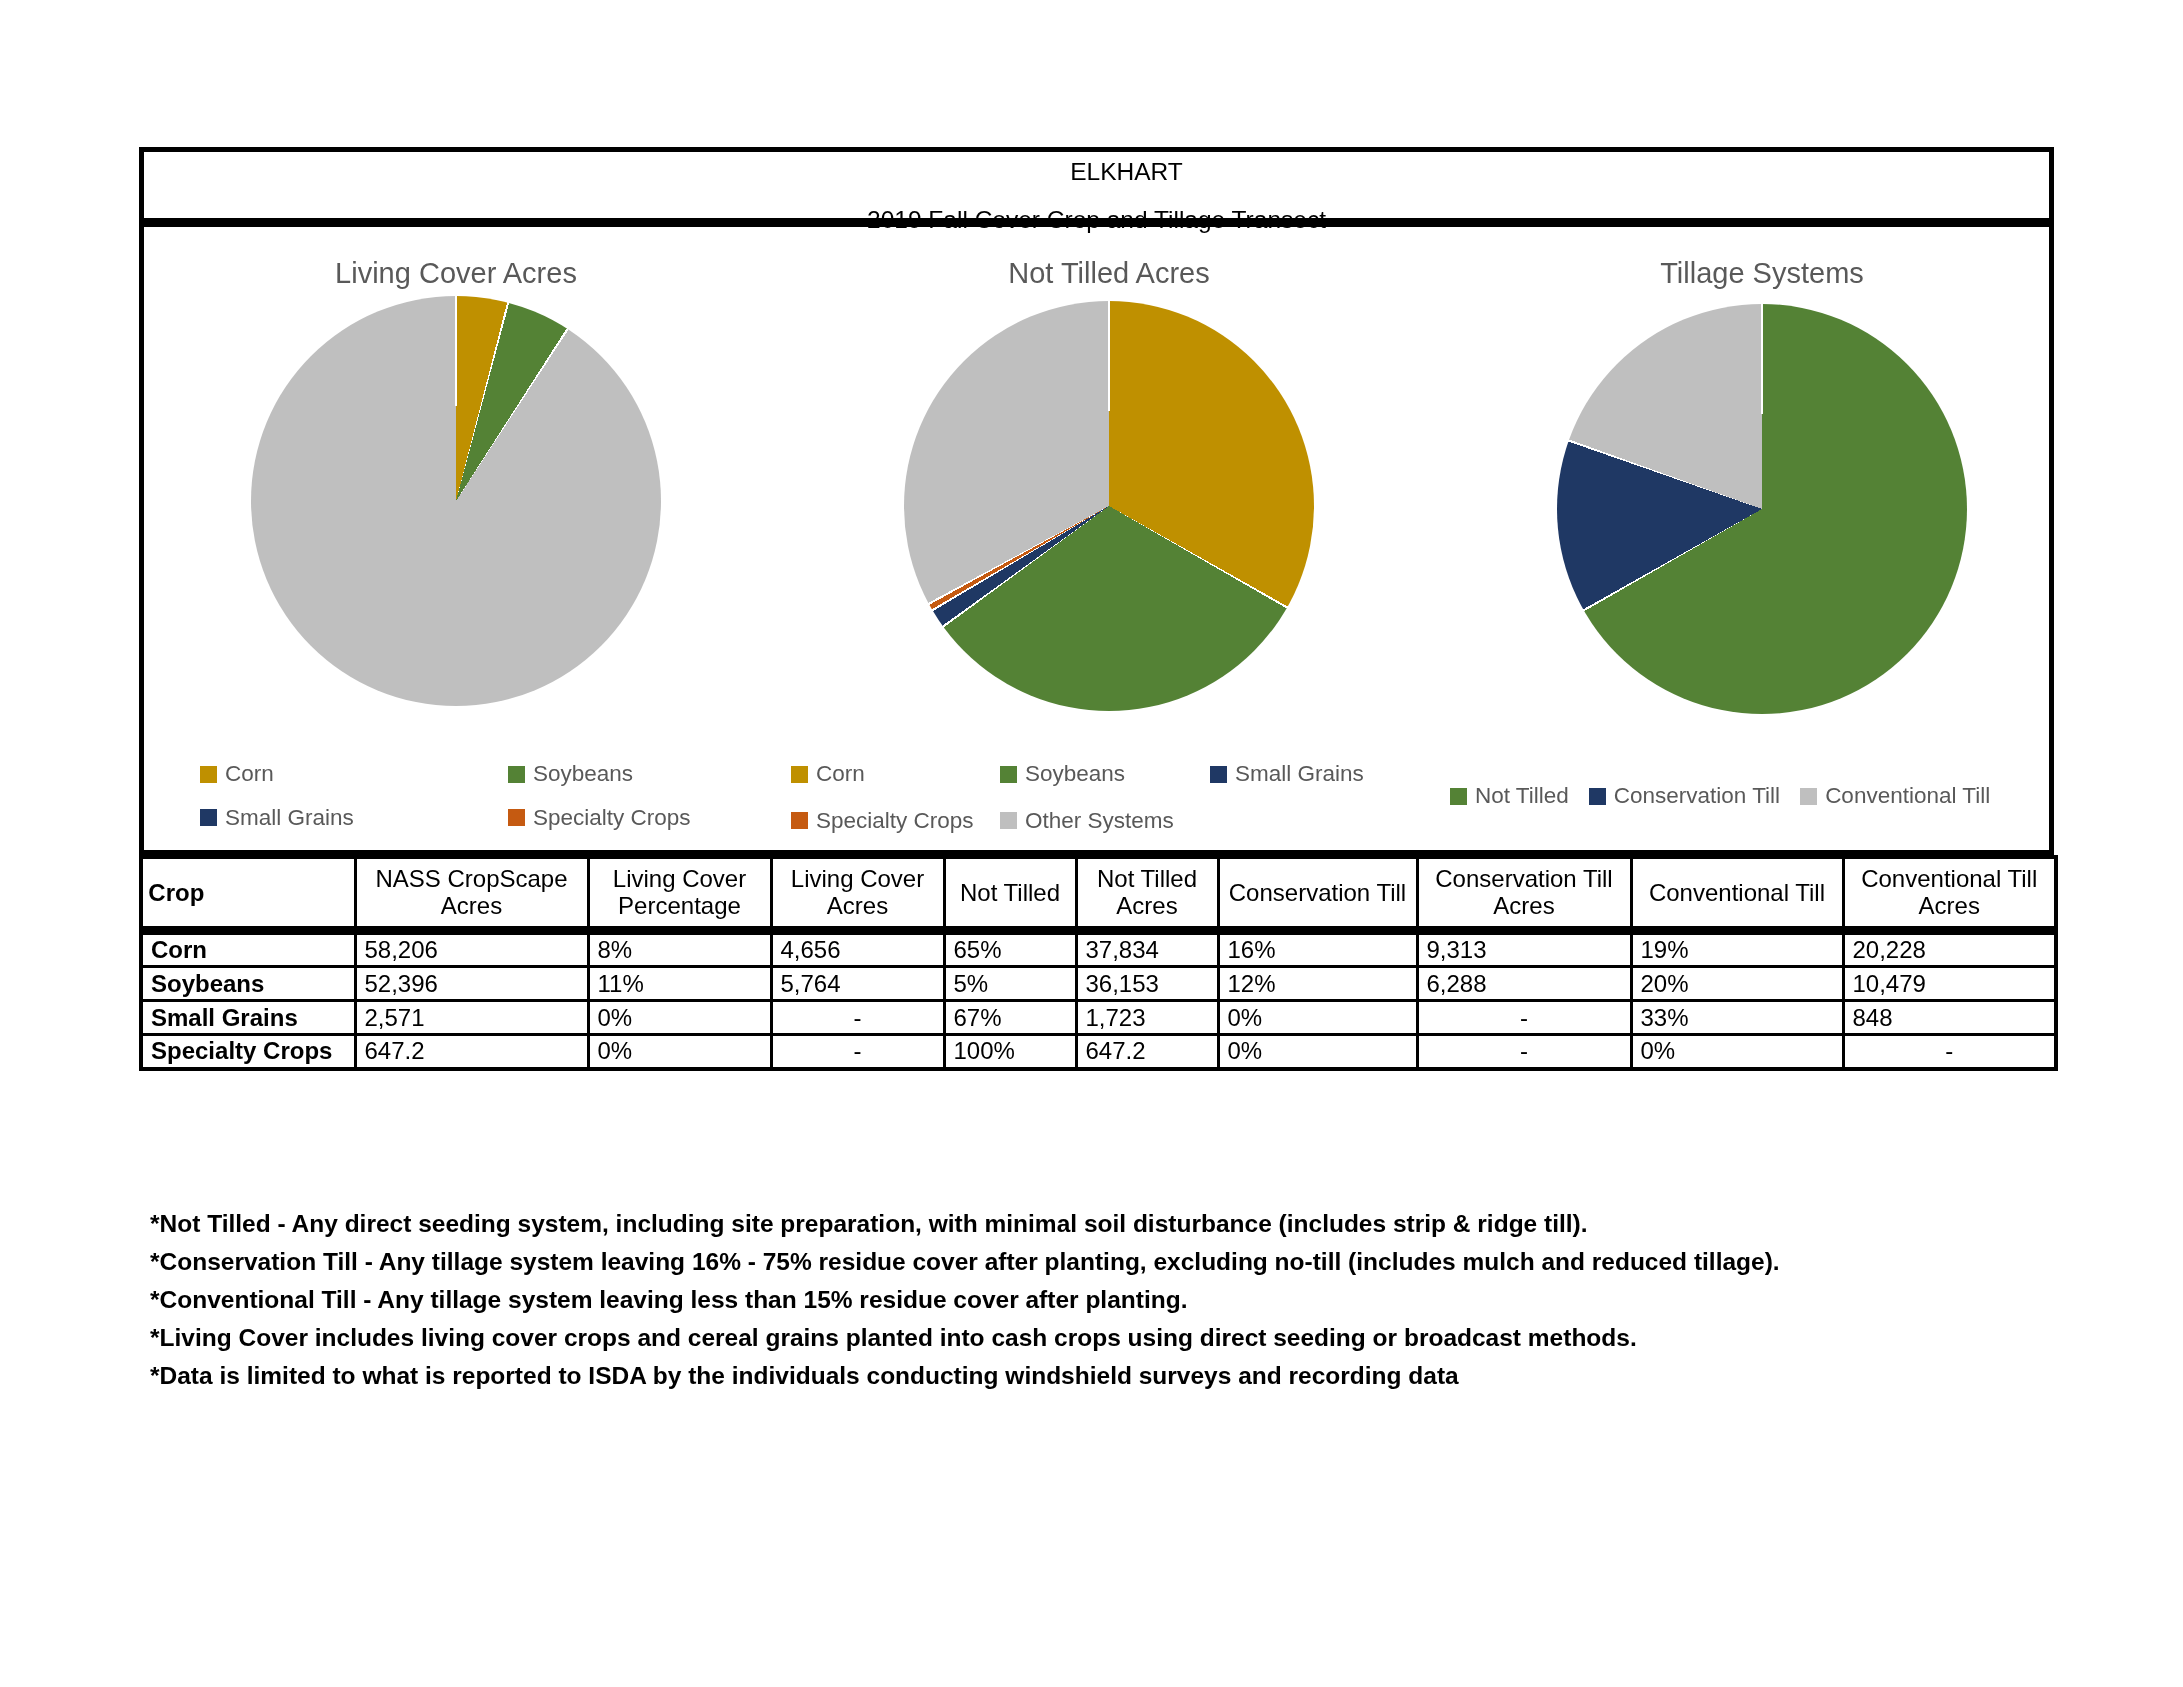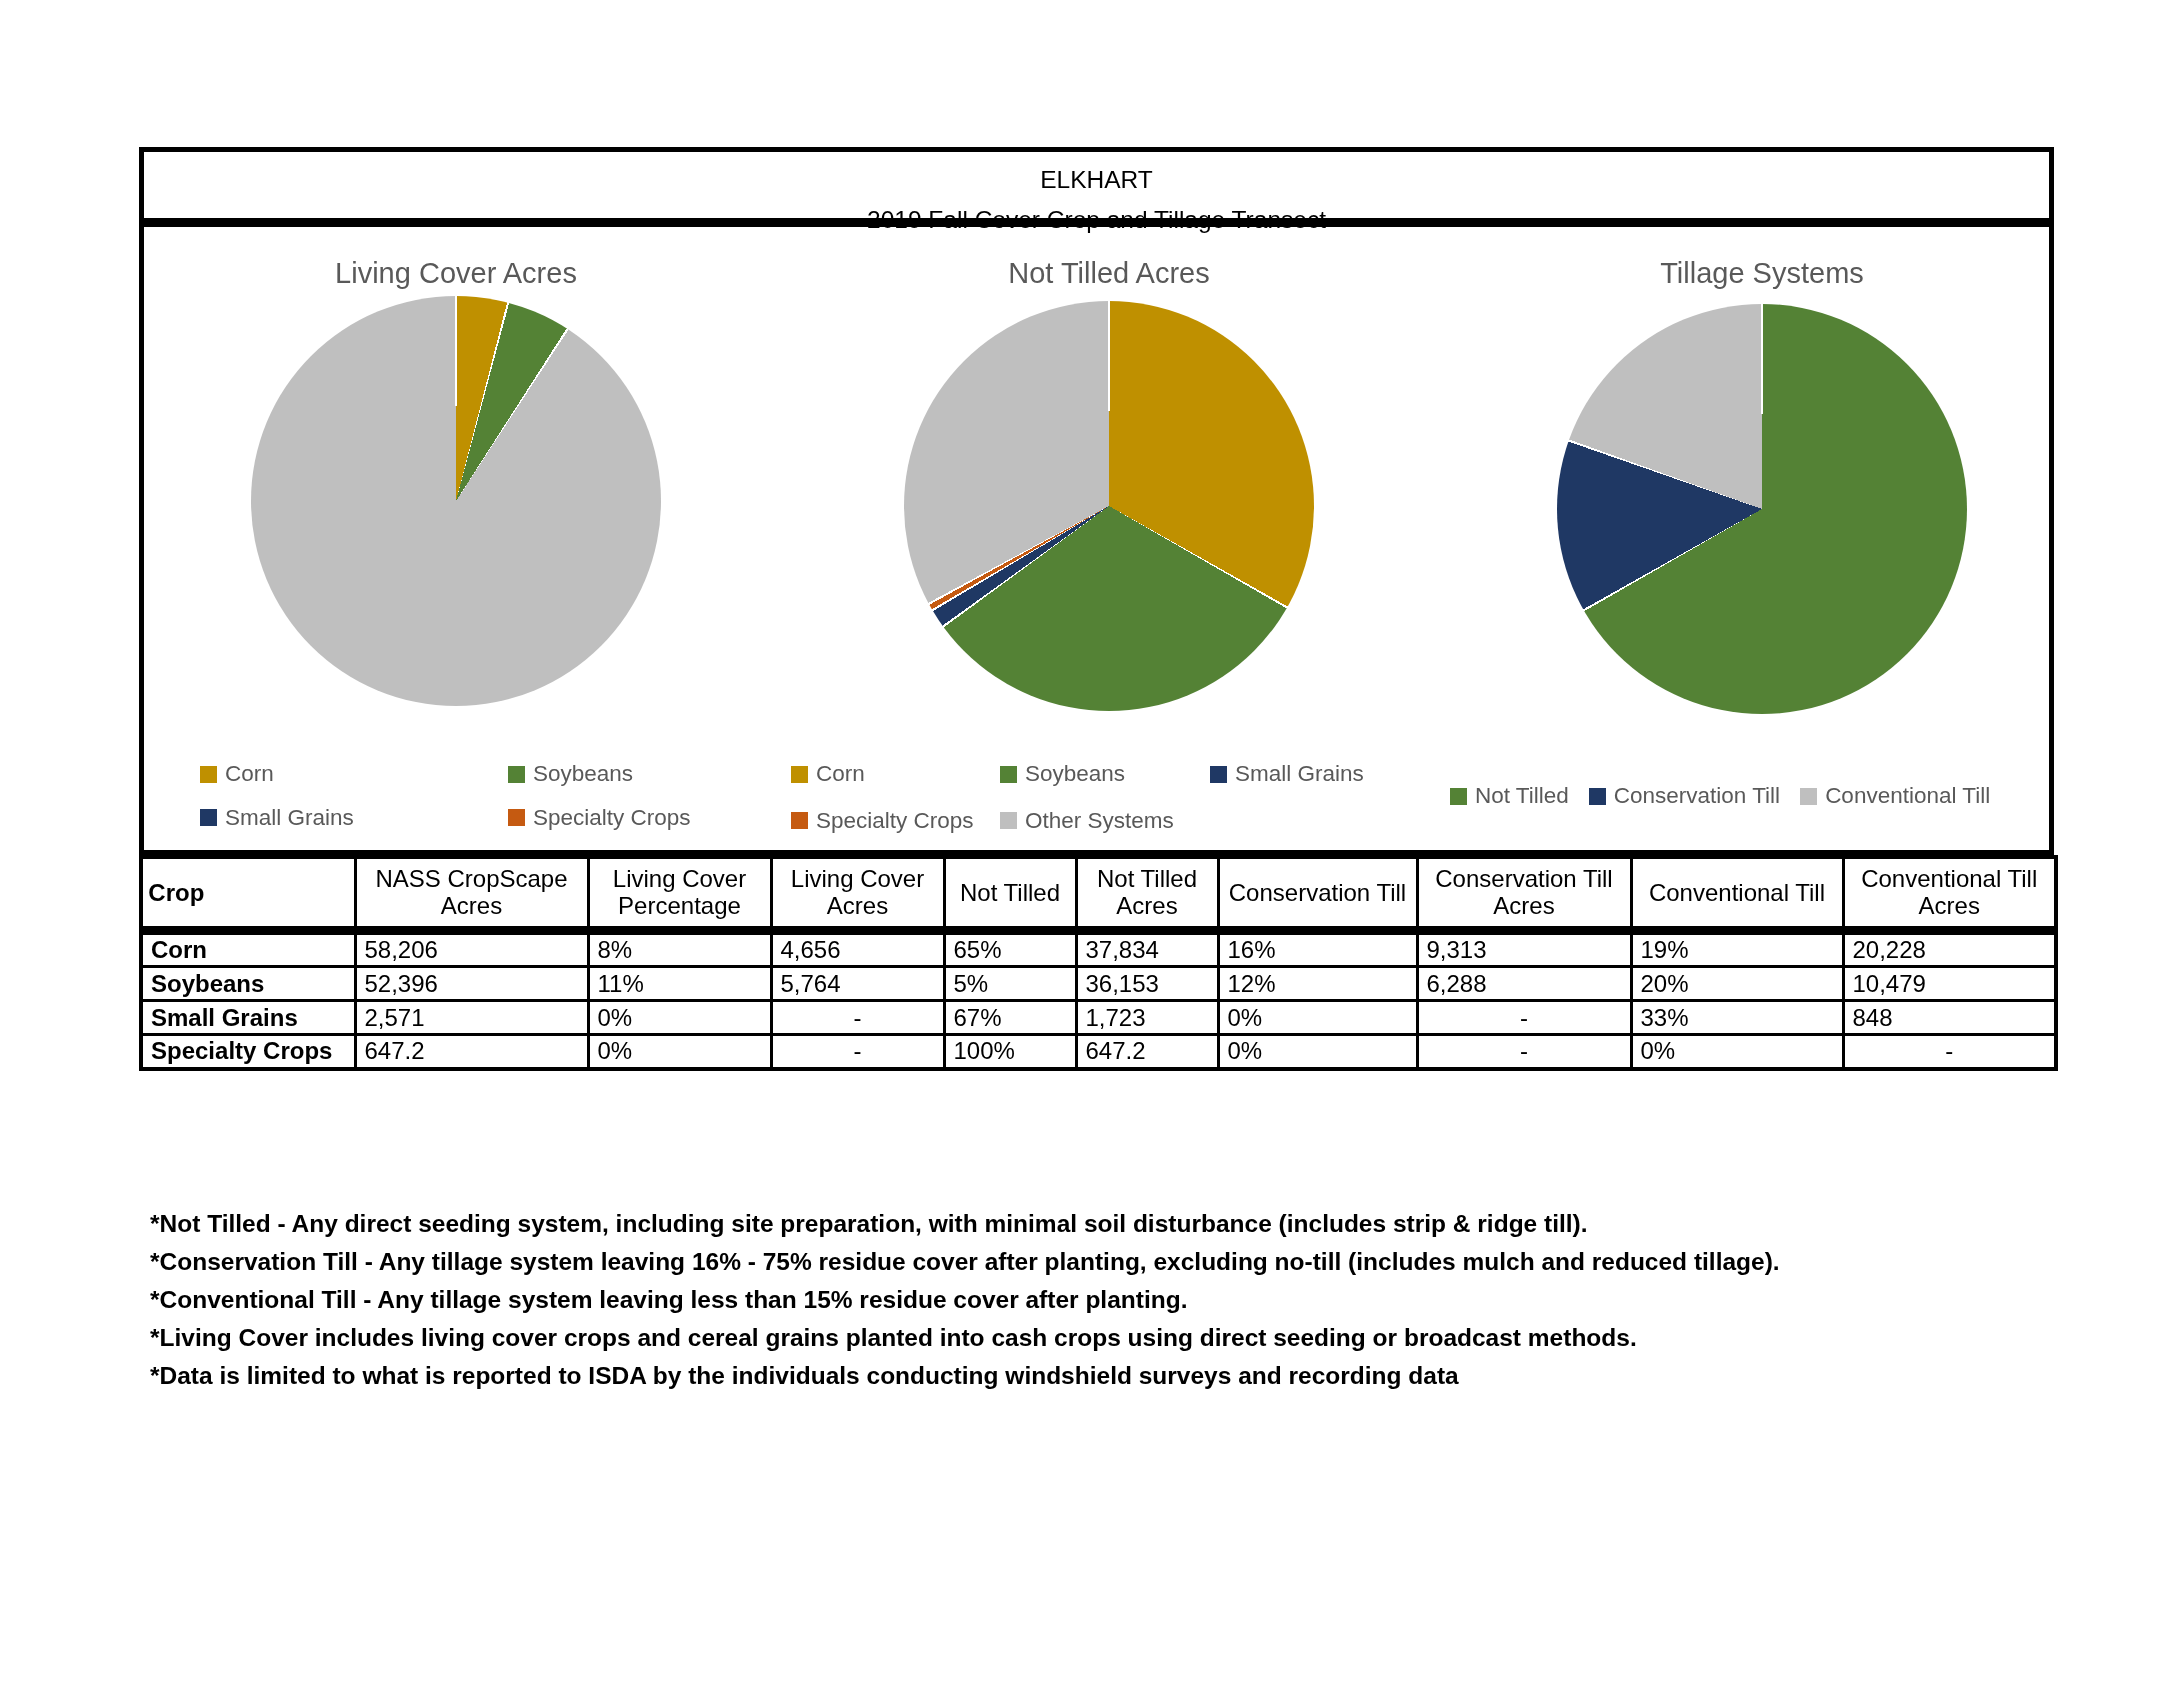--- a/index.html
+++ b/index.html
@@ -4,21 +4,21 @@
 <style>
   html,body{margin:0;padding:0;background:#fff;}
   .page{position:relative;width:2183px;height:1687px;background:#fff;
         font-family:"Liberation Sans", sans-serif;color:#000;overflow:hidden;}
 
   
   .box-outline{position:absolute;left:139px;top:147px;width:1915px;height:708px;
                border:5.3px solid #000;box-sizing:border-box;pointer-events:none;}
   .title-line{position:absolute;left:139px;width:1915px;text-align:center;
               font-size:24.5px;line-height:32px;color:#000;}
-  .title-line.l1{top:164px;}
+  .title-line.l1{top:156px;padding-left:30px;}
   .title-line.l2{top:204px;}
   .title-separator{position:absolute;left:139px;top:218px;width:1915px;height:9.3px;background:#000;}
 
   
   .chart-title{position:absolute;width:410px;text-align:center;font-size:29px;
                font-weight:400;color:#595959;top:257px;}
   .ct1{left:251px;} .ct2{left:904px;} .ct3{left:1557px;}
 
   
   .pie{position:absolute;width:410px;height:410px;border-radius:50%;}

